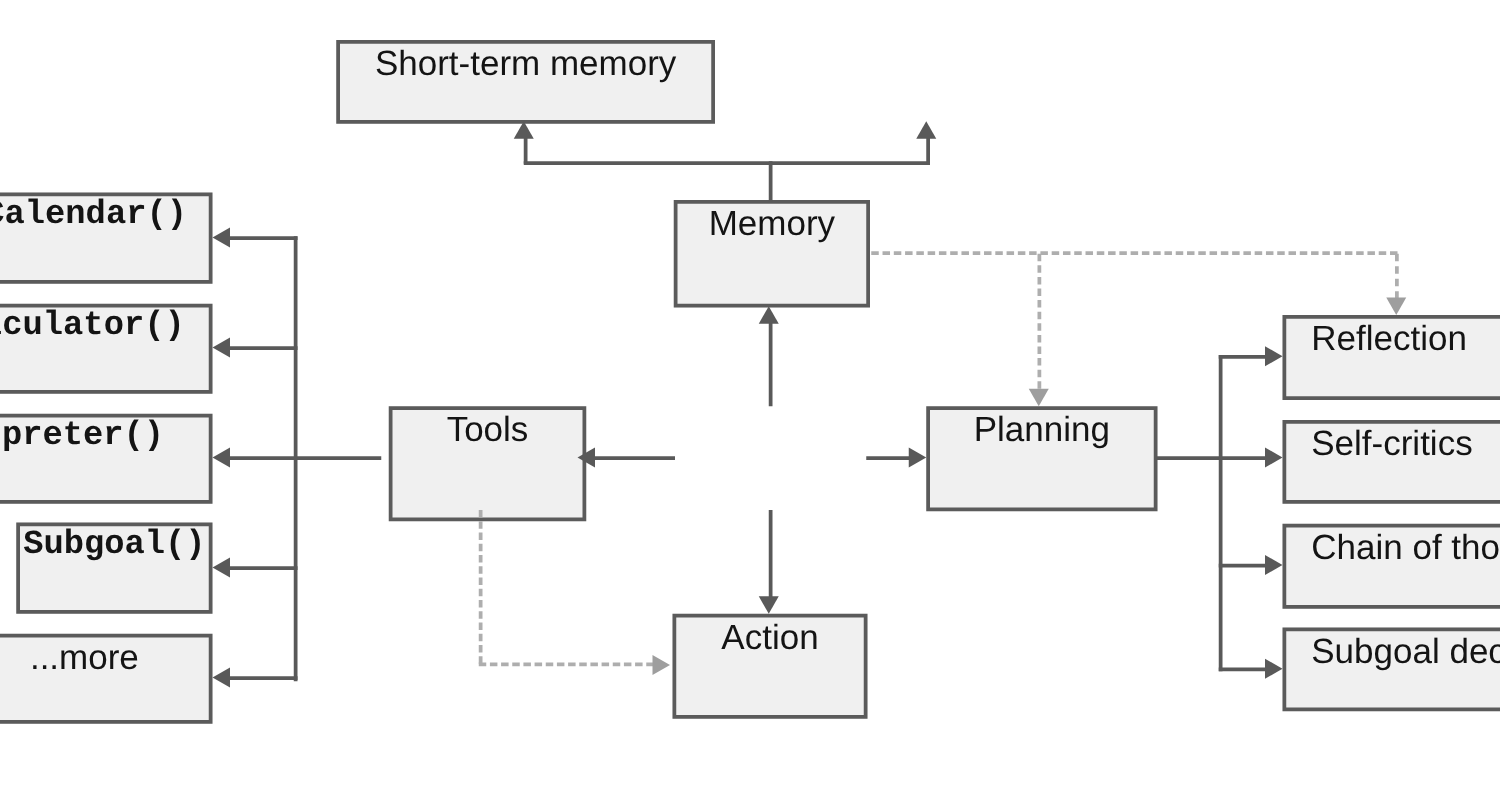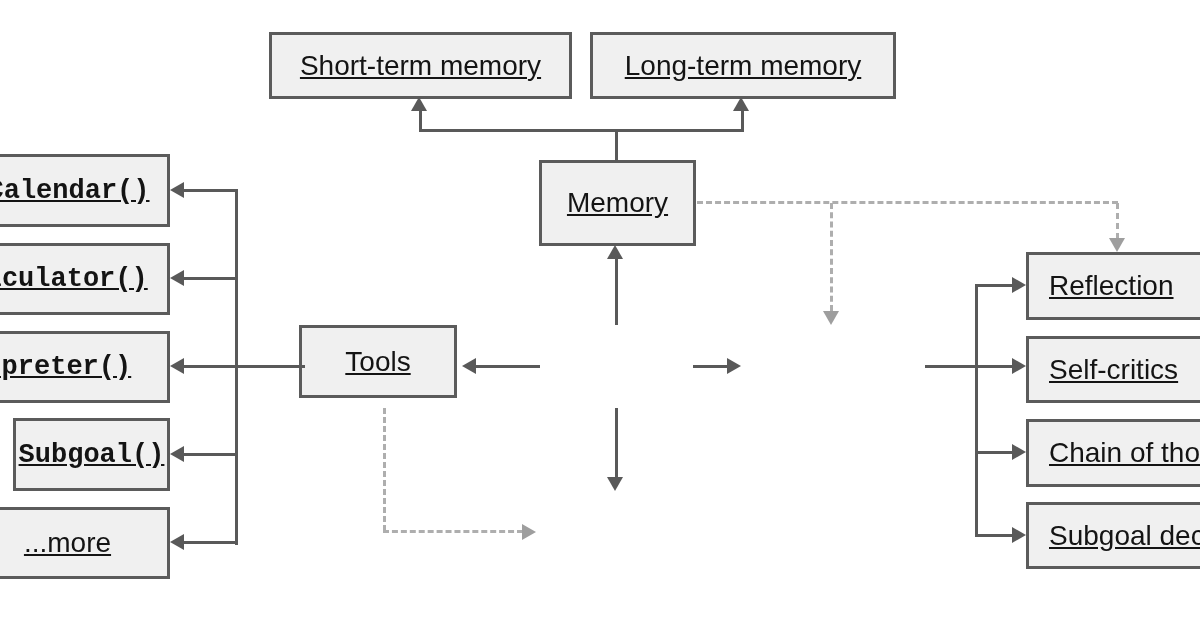--- a/index.html
+++ b/index.html
@@ -5,22 +5,22 @@
   html,body{margin:0;padding:0;background:#fff;}
   .canvas{
     position:relative;width:1200px;height:628px;overflow:hidden;background:#fff;
     font-family:"Liberation Sans",sans-serif;
   }
   
   .node{
     position:absolute;box-sizing:border-box;
     border:3px solid var(--box-border,#5b5b5b);
     background:var(--box-fill,#f0f0f0);
-    display:flex;align-items:center;justify-content:center;
-    font-size:28px;color:var(--text,#141414);white-space:nowrap;text-decoration:underline;
+    display:flex;justify-content:center;
+    font-size:28px;color:var(--text,#141414);white-space:nowrap;
   }
   .node.mono{font-family:"Liberation Mono","DejaVu Sans Mono",monospace;font-weight:700;font-size:27px;}
   .node.agent{background:var(--agent-fill,#f5cdcc);font-weight:700;}
   .node.la{justify-content:flex-start;padding-left:20px;}
   
   .hl{position:absolute;height:3px;background:var(--line,#595959);}
   .vl{position:absolute;width:3px;background:var(--line,#595959);}
   
   .hd{position:absolute;height:0;border-top:3px dashed var(--dashed-line,#b0b0b0);}
   .vd{position:absolute;width:0;border-left:3px dashed var(--dashed-line,#b0b0b0);}
@@ -34,28 +34,31 @@
   .ah.gray.d{border-top-color:var(--dashed-arrow,#9e9e9e);}
 </style>
 </head>
 <body>
 
 <div class="canvas">
 
   <div class="node" style="left:269px;top:32px;width:303px;height:67px">
     <span>Short-term memory</span>
   </div>
-  <div class="node" style="left:590px;top:32px;width:306px;height:67px">
-    <span>Long-term memory</span>
-  </div>
   <div class="node" style="left:539px;top:160px;width:157px;height:86px">
     <span>Memory</span>
   </div>
-  <div class="node" style="left:299px;top:325px;width:158px;height:73px">
+  <div class="node" style="left:311px;top:325px;width:158px;height:92px">
     <span>Tools</span>
+  </div>
+  <div class="node" style="left:741px;top:325px;width:185px;height:84px">
+    <span>Planning</span>
+  </div>
+  <div class="node" style="left:538px;top:491px;width:156px;height:84px">
+    <span>Action</span>
   </div>
 
   <div class="node mono" style="left:-33px;top:154px;width:203px;height:73px">
     <span>Calendar()</span>
   </div>
   <div class="node mono" style="left:-69px;top:243px;width:239px;height:72px">
     <span>Calculator()</span>
   </div>
   <div class="node mono" style="left:-183px;top:331px;width:353px;height:72px">
     <span>CodeInterpreter()</span>

